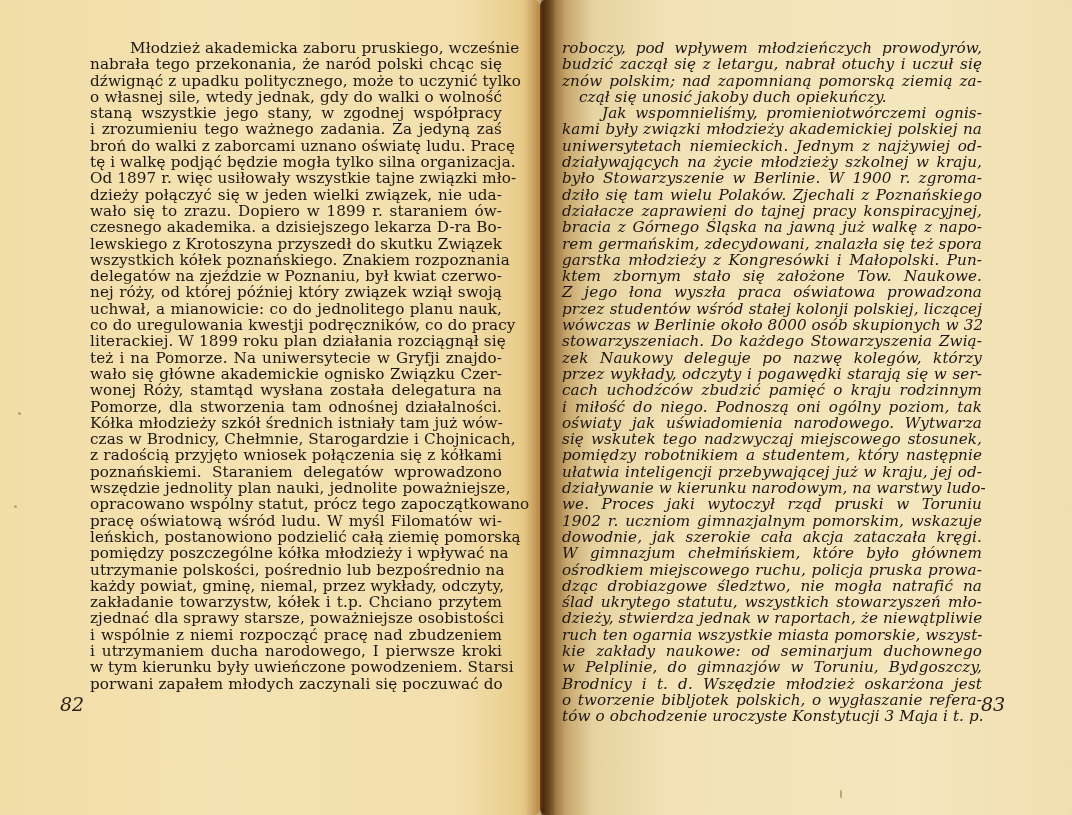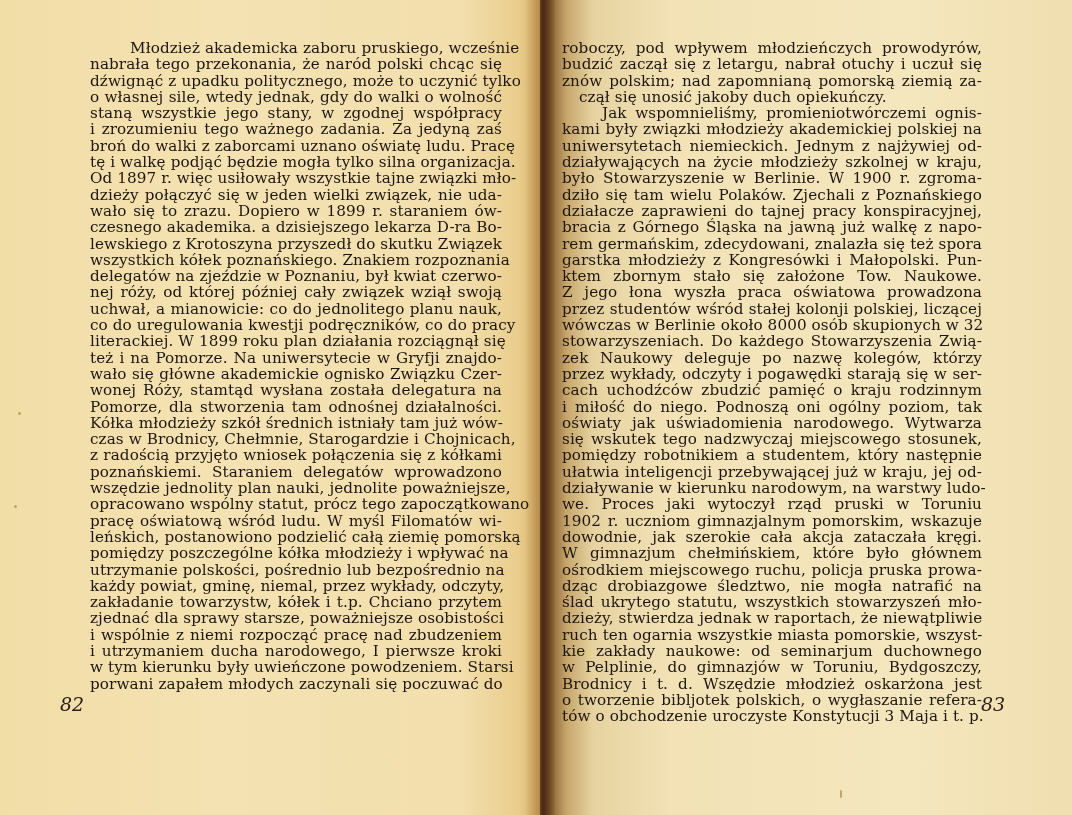--- a/index.html
+++ b/index.html
@@ -2,21 +2,21 @@
 <html><head>
 <meta charset="utf-8">
 <style>
   html, body { margin:0; padding:0; }
   body {
     width:1072px; height:815px; overflow:hidden; position:relative;
     background:#efdcaa;
     font-family:"DejaVu Serif", "Liberation Serif", serif;
   }
   .spread { position:absolute; inset:0; display:flex; }
-  .page { position:relative; height:815px; box-sizing:border-box; }
+  .page { position:relative; height:815px; box-sizing:border-box;border-radius:6px; }
   .page-left {
     width:540px;
     background:
       linear-gradient(90deg, #f1dda6 0%, #f4e2b2 40%, #f3dfae 85%, #e9cd8c 96%, #d8b06a 100%);
   }
   .page-right {
     width:532px;
     background:
       linear-gradient(90deg, #5e3a1a 0%, #8a6233 2%, #c7a66c 5%, #e7d3a1 10%, #f2e2b6 25%, #f4e6bd 70%, #f0dfb0 100%);
   }
@@ -25,21 +25,21 @@
     background:linear-gradient(90deg, rgba(140,90,30,0) 0%, rgba(120,70,20,0.35) 50%, rgba(60,30,10,0.7) 60%, rgba(120,80,30,0.2) 100%);
     pointer-events:none;
   }
   .text-block {
     position:absolute;
     font-size:15.2px; line-height:16.3px;
     color:#1d1611;
     letter-spacing:0.1px;
   }
   .page-left .text-block { left:90px; top:40px; width:412px; }
-  .page-right .text-block { left:22px; top:40px; width:420px; }
+  .page-right .text-block { left:22px; top:40px; width:420px;font-style:italic; }
   .line {
     display:block; white-space:nowrap;
     text-align:justify; text-align-last:justify;
     height:16.3px;
   }
   .line.last { text-align-last:left;margin-left:17px; }
   .line.indent { padding-left:40px; }
   .page-number {
     position:absolute; font-style:italic; font-size:19px; color:#2a2018;
     font-family:"DejaVu Serif", serif;
@@ -62,21 +62,21 @@
         <span class="line">i zrozumieniu tego ważnego zadania. Za jedyną zaś</span>
         <span class="line">broń do walki z zaborcami uznano oświatę ludu. Pracę</span>
         <span class="line">tę i walkę podjąć będzie mogła tylko silna organizacja.</span>
         <span class="line">Od 1897 r. więc usiłowały wszystkie tajne związki mło-</span>
         <span class="line">dzieży połączyć się w jeden wielki związek, nie uda-</span>
         <span class="line">wało się to zrazu. Dopiero w 1899 r. staraniem ów-</span>
         <span class="line">czesnego akademika. a dzisiejszego lekarza D-ra Bo-</span>
         <span class="line">lewskiego z Krotoszyna przyszedł do skutku Związek</span>
         <span class="line">wszystkich kółek poznańskiego. Znakiem rozpoznania</span>
         <span class="line">delegatów na zjeździe w Poznaniu, był kwiat czerwo-</span>
-        <span class="line">nej róży, od której później cały związek wziął swoją</span>
+        <span class="line">nej róży, od której później który związek wziął swoją</span>
         <span class="line">uchwał, a mianowicie: co do jednolitego planu nauk,</span>
         <span class="line">co do uregulowania kwestji podręczników, co do pracy</span>
         <span class="line">literackiej. W 1899 roku plan działania rozciągnął się</span>
         <span class="line">też i na Pomorze. Na uniwersytecie w Gryfji znajdo-</span>
         <span class="line">wało się główne akademickie ognisko Związku Czer-</span>
         <span class="line">wonej Róży, stamtąd wysłana została delegatura na</span>
         <span class="line">Pomorze, dla stworzenia tam odnośnej działalności.</span>
         <span class="line">Kółka młodzieży szkół średnich istniały tam już wów-</span>
         <span class="line">czas w Brodnicy, Chełmnie, Starogardzie i Chojnicach,</span>
         <span class="line">z radością przyjęto wniosek połączenia się z kółkami</span>

